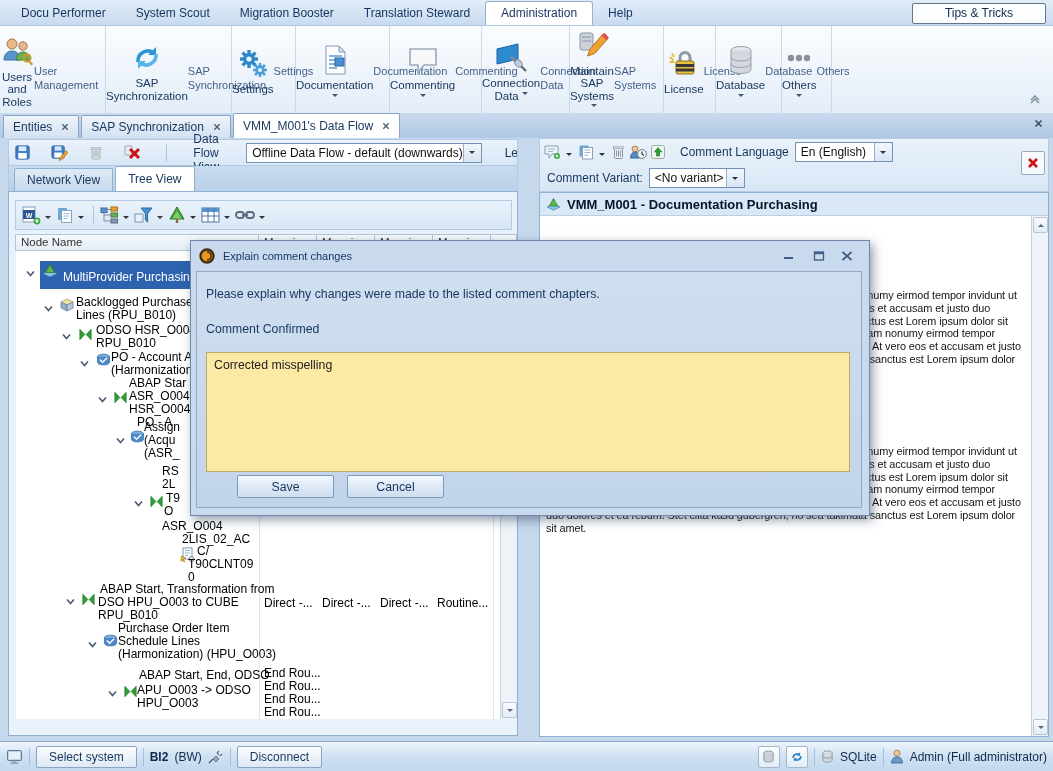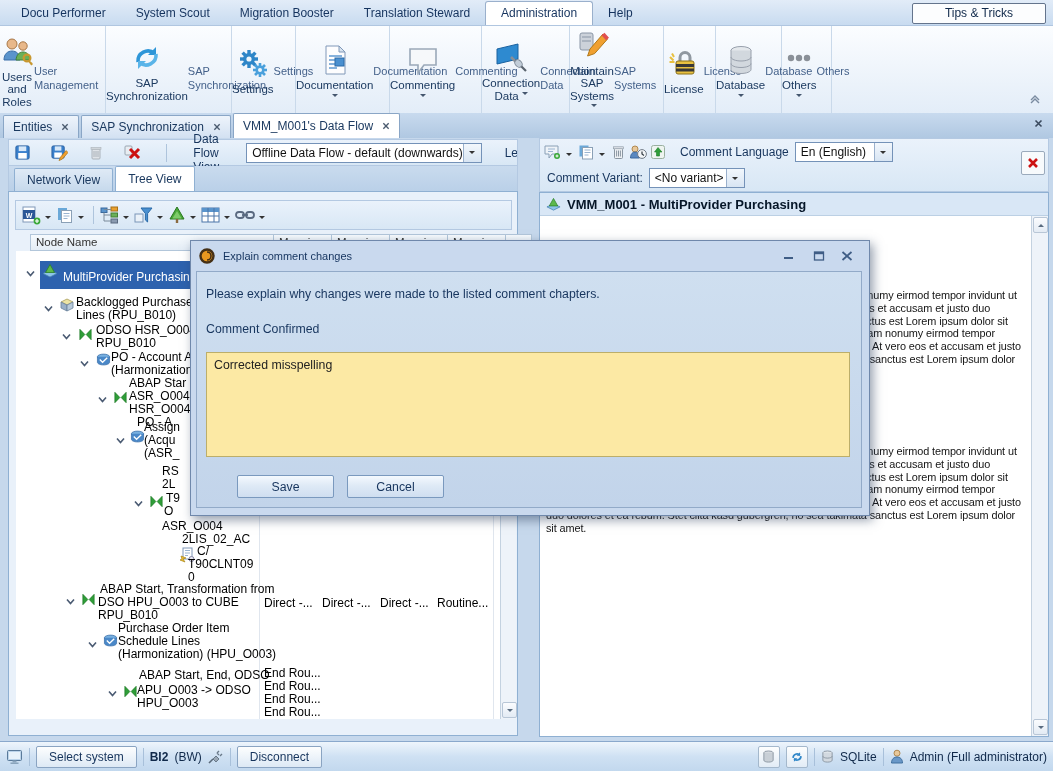--- a/index.html
+++ b/index.html
@@ -64,21 +64,21 @@
   #comment-content{position:absolute;left:0;top:23px;width:491px;height:520px;overflow:hidden;background:#fff;}
   .para-line{position:absolute;white-space:pre;color:#141414;font-size:10.9px;letter-spacing:-0.1px;}
   #right-scroll{position:absolute;left:491px;top:23px;width:17px;height:520px;background:#eef3f9;border-left:1px solid #c4d2e0;box-sizing:border-box;}
   #red-close{position:absolute;left:1021px;top:151px;width:22px;height:22px;background:#f7fafc;border:1px solid #9aaabc;border-radius:2px;display:flex;align-items:center;justify-content:center;}
   
   #dialog{left:190px;top:240px;width:678px;height:274px;background:#c9d9ee;border:1px solid #6f88ab;box-shadow:3px 4px 10px rgba(40,60,90,.5);}
   #dlg-title{position:absolute;left:0;top:0;width:100%;height:30px;display:flex;align-items:center;padding-left:8px;box-sizing:border-box;gap:8px;color:#14335e;font-size:11px;}
   .wb{position:absolute;top:10px;cursor:default;}
   #dlg-body{position:absolute;left:5px;top:30px;width:666px;height:237px;border:1px solid #92aac8;background:linear-gradient(#cfdff0,#c2d4ea);box-sizing:border-box;}
   .dlg-text{position:absolute;left:9px;color:#17355e;font-size:12.3px;}
-  #dlg-textarea{position:absolute;left:9px;top:80px;width:644px;height:105px;background:#fce9a4;border:1px solid #bcae6a;resize:none;font-family:"Liberation Sans","DejaVu Sans",sans-serif;font-size:12.3px;color:#222;padding:5px 7px;box-sizing:border-box;outline:none;}
+  #dlg-textarea{position:absolute;left:9px;top:80px;width:644px;height:120px;background:#fce9a4;border:1px solid #bcae6a;resize:none;font-family:"Liberation Sans","DejaVu Sans",sans-serif;font-size:12.3px;color:#222;padding:5px 7px;box-sizing:border-box;outline:none;}
   .dlg-btn{position:absolute;top:203px;width:97px;height:23px;background:linear-gradient(#f4f9fe,#dfeaf6 45%,#cfdef0);border:1px solid #7a99be;border-radius:2px;font-family:inherit;font-size:12.3px;color:#17355e;margin-left:31px;}
   
   #statusbar{left:0;top:741px;width:1053px;height:30px;background:linear-gradient(#eef5fc,#cfe1f3 50%,#c2d8ee);border-top:1px solid #8aa8cc;display:flex;align-items:center;padding:0 6px;box-sizing:border-box;gap:6px;}
   .sb-sep{width:1px;height:18px;background:#a8c0da;}
   .sb-btn{height:20px;padding:0 12px;display:flex;align-items:center;background:linear-gradient(#fdfefe,#dde9f5);border:1px solid #8aa4c2;border-radius:2px;color:#16345c;}
   .sb-text{color:#10294a;}
   .sb-right{margin-left:auto;display:flex;align-items:center;gap:6px;}
   .icon-box{width:20px;height:20px;display:flex;align-items:center;justify-content:center;background:linear-gradient(#fdfefe,#e2ecf6);border:1px solid #a4b8cc;border-radius:2px;}
 </style>
 </head>
@@ -401,21 +401,21 @@
         <span>
           <svg width="20" height="14" viewBox="0 0 20 14">
             <rect x="1" y="4" width="8" height="6" rx="3" fill="none" stroke="#5a6a80" stroke-width="1.8"></rect>
             <rect x="11" y="4" width="8" height="6" rx="3" fill="none" stroke="#5a6a80" stroke-width="1.8"></rect>
             <line x1="7" y1="7" x2="13" y2="7" stroke="#5a6a80" stroke-width="1.8"></line>
           </svg>
         </span>
         <span class="sm-drop"></span>
       </div>
     <div id="grid-header">
-        <div class="gh-cell" style="width: 244px; margin-left: 15px;">Node Name</div>
+        <div class="gh-cell" style="width: 244px;">Node Name</div>
         <div class="gh-cell" style="width: 58px;">Mapping</div>
         <div class="gh-cell" style="width: 58px;">Mapping</div>
         <div class="gh-cell" style="width: 58px;">Mapping</div>
         <div class="gh-cell" style="width: 58px;">Mapping</div>
         <div class="gh-cell" style="width: 26px;"></div>
       </div>
     <div id="tree-area">
       <div class="gridline" style="left:243px;"></div>
       <div class="gridline" style="left:477px;"></div>
     <div class="sel-bar" style="left: 24px; top: 10px; width: 219px; height: 28px;"></div>
@@ -654,21 +654,21 @@
     </div>
 
   <div id="right-box" class="abs">
     <div id="right-head">
       <span>
           <svg width="15" height="15" viewBox="0 0 16 16">
             <path d="M1 10.5l7-3 7 3-7 3.5z" fill="#8cc4e8" stroke="#4880b0" stroke-width="0.8"></path>
             <path d="M8 1.5l4.5 8H3.5z" fill="#5cb84c" stroke="#2a8028" stroke-width="0.8"></path>
           </svg>
         </span>
-      <span id="right-title">VMM_M001 - MultiProvider Purchasing</span>
+      <span id="right-title">VMM_M001 - Documentation Purchasing</span>
     </div>
     <div id="comment-content">
         <div class="para-line" style="left: 6px; top: 73px;">Lorem ipsum dolor sit amet, consetetur sadipscing elitr, sed diam nonumy eirmod tempor invidunt ut</div>
         <div class="para-line" style="left: 6px; top: 85.8px;">labore et dolore magna aliquyam erat, sed diam voluptua. At vero eos et accusam et justo duo</div>
         <div class="para-line" style="left: 6px; top: 98.6px;">dolores et ea rebum. Stet clita kasd gubergren, no sea takimata sanctus est Lorem ipsum dolor sit</div>
         <div class="para-line" style="left: 6px; top: 111.4px;">amet. Lorem ipsum dolor sit amet, consetetur sadipscing elitr, sed diam nonumy eirmod tempor</div>
         <div class="para-line" style="left: 6px; top: 124.2px;">invidunt ut labore et dolore magna aliquyam erat, sed diam voluptua. At vero eos et accusam et justo</div>
         <div class="para-line" style="left: 6px; top: 137px;">duo dolores et ea rebum. Stet clita kasd gubergren, no sea takimata sanctus est Lorem ipsum dolor</div>
         <div class="para-line" style="left: 6px; top: 149.8px;">sit amet.</div>
         <div class="para-line" style="left: 6px; top: 229px;">Lorem ipsum dolor sit amet, consetetur sadipscing elitr, sed diam nonumy eirmod tempor invidunt ut</div>

